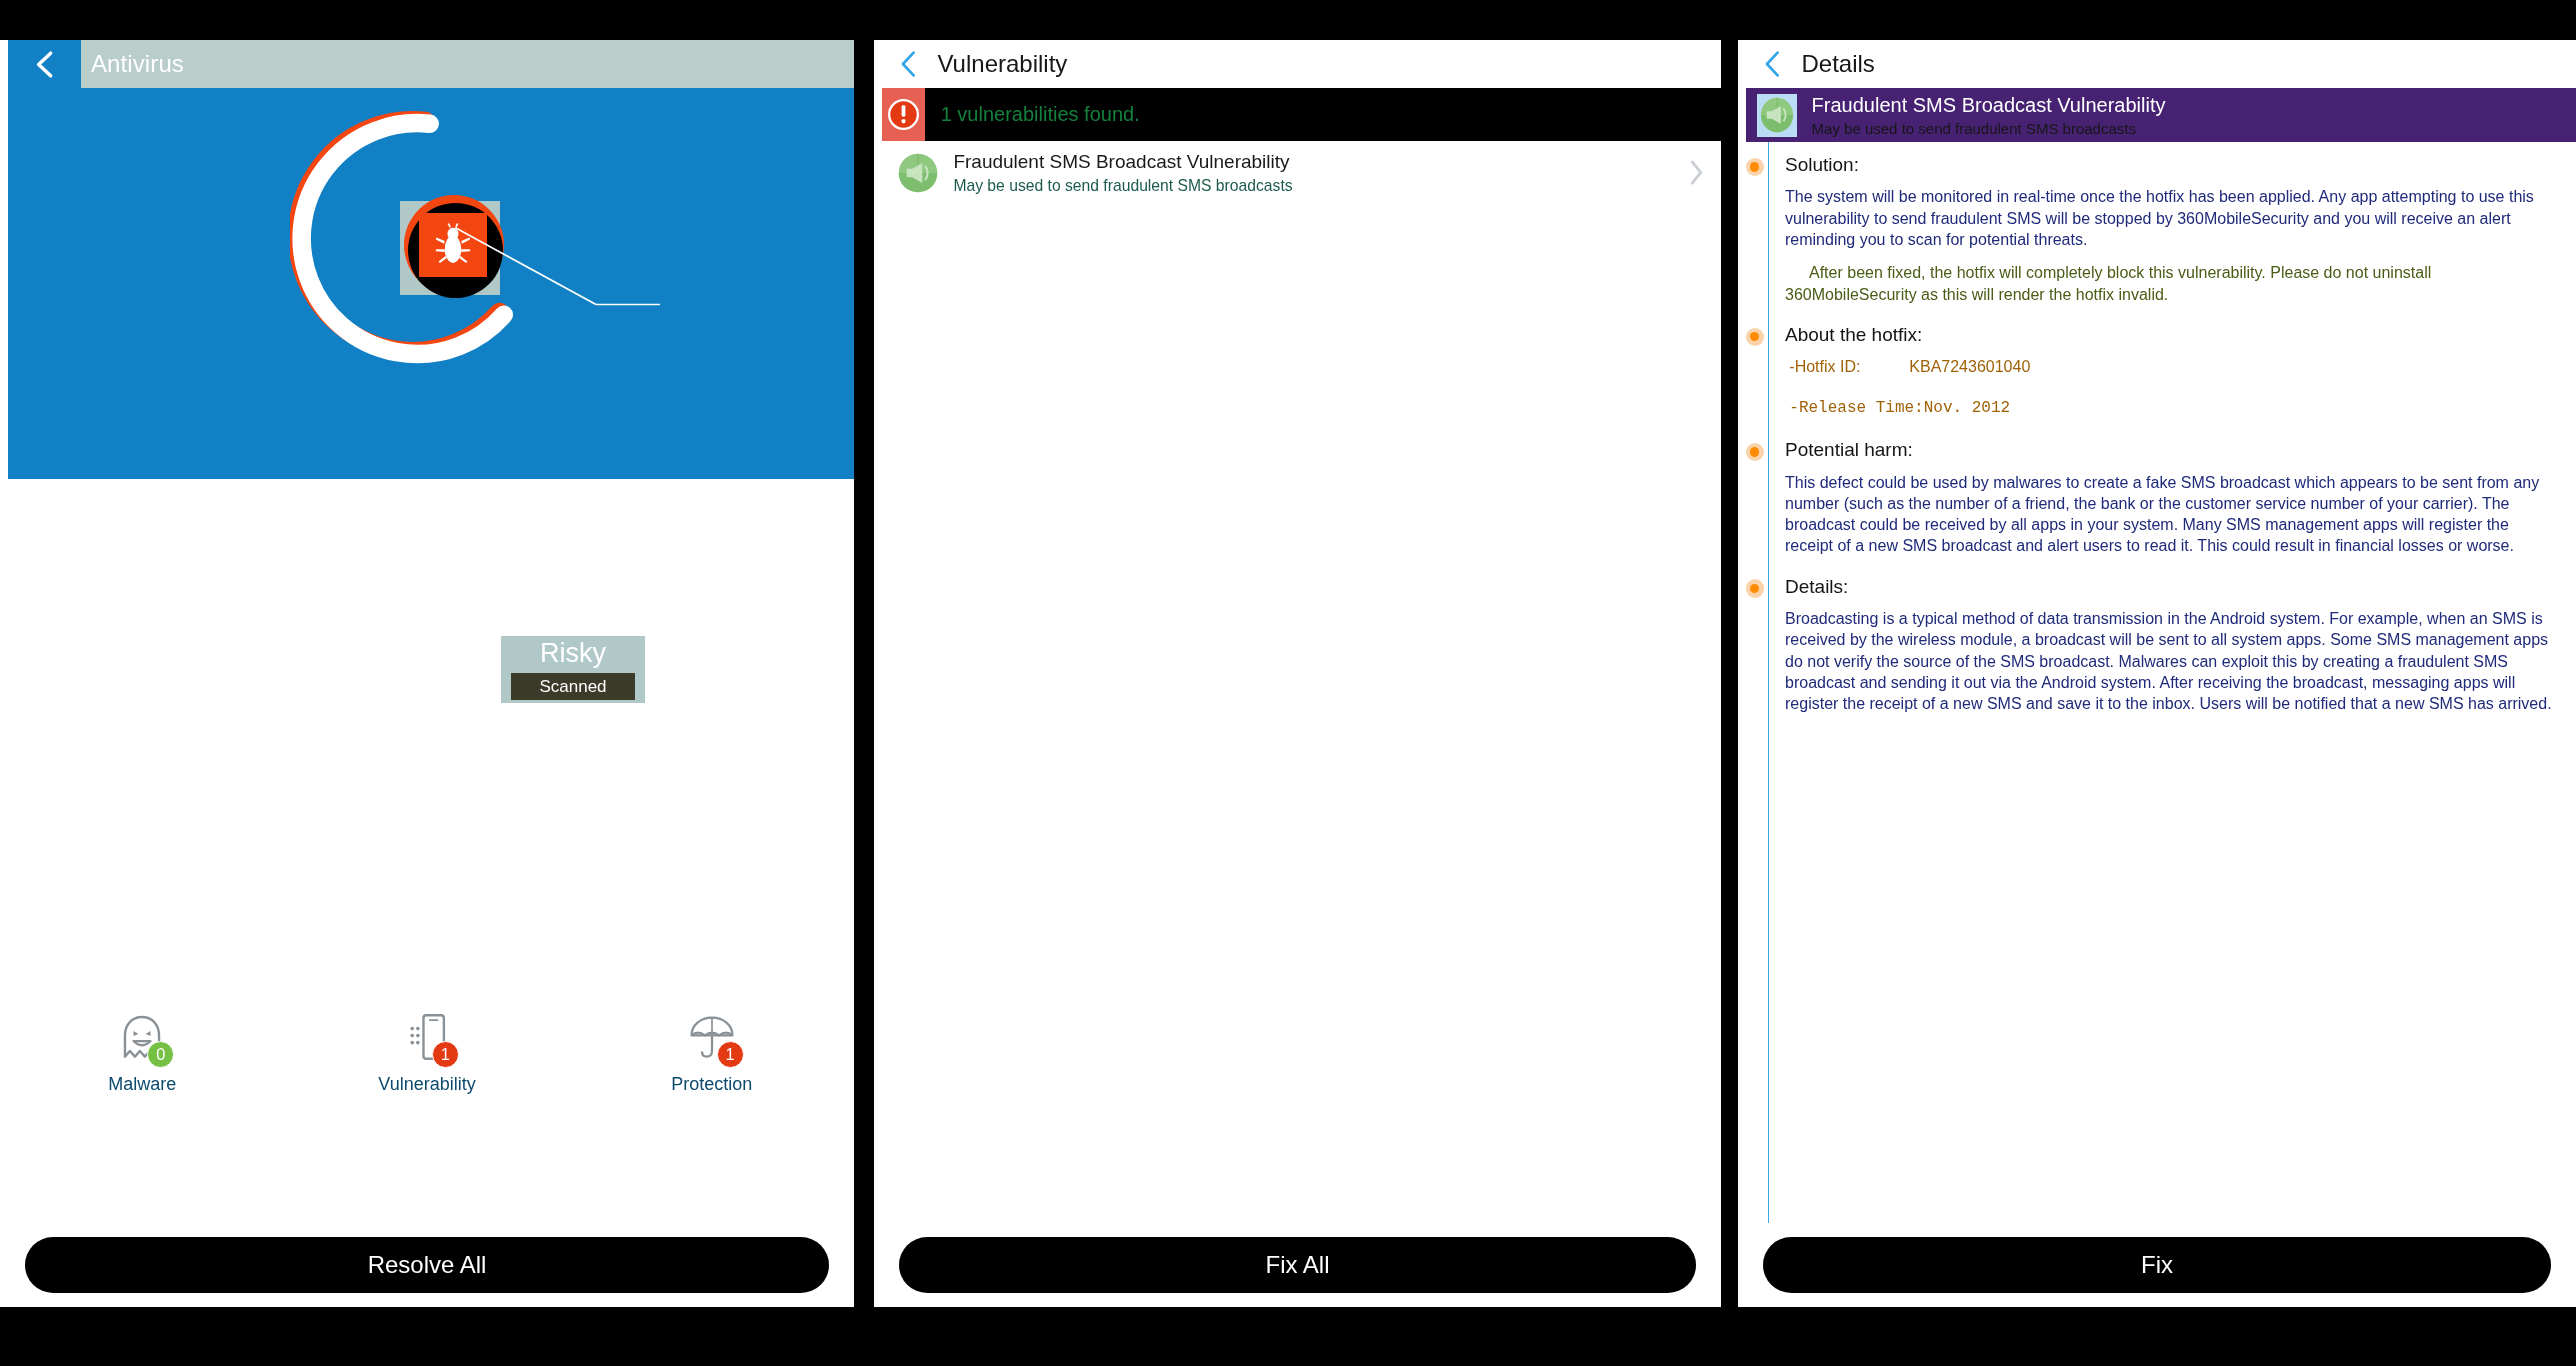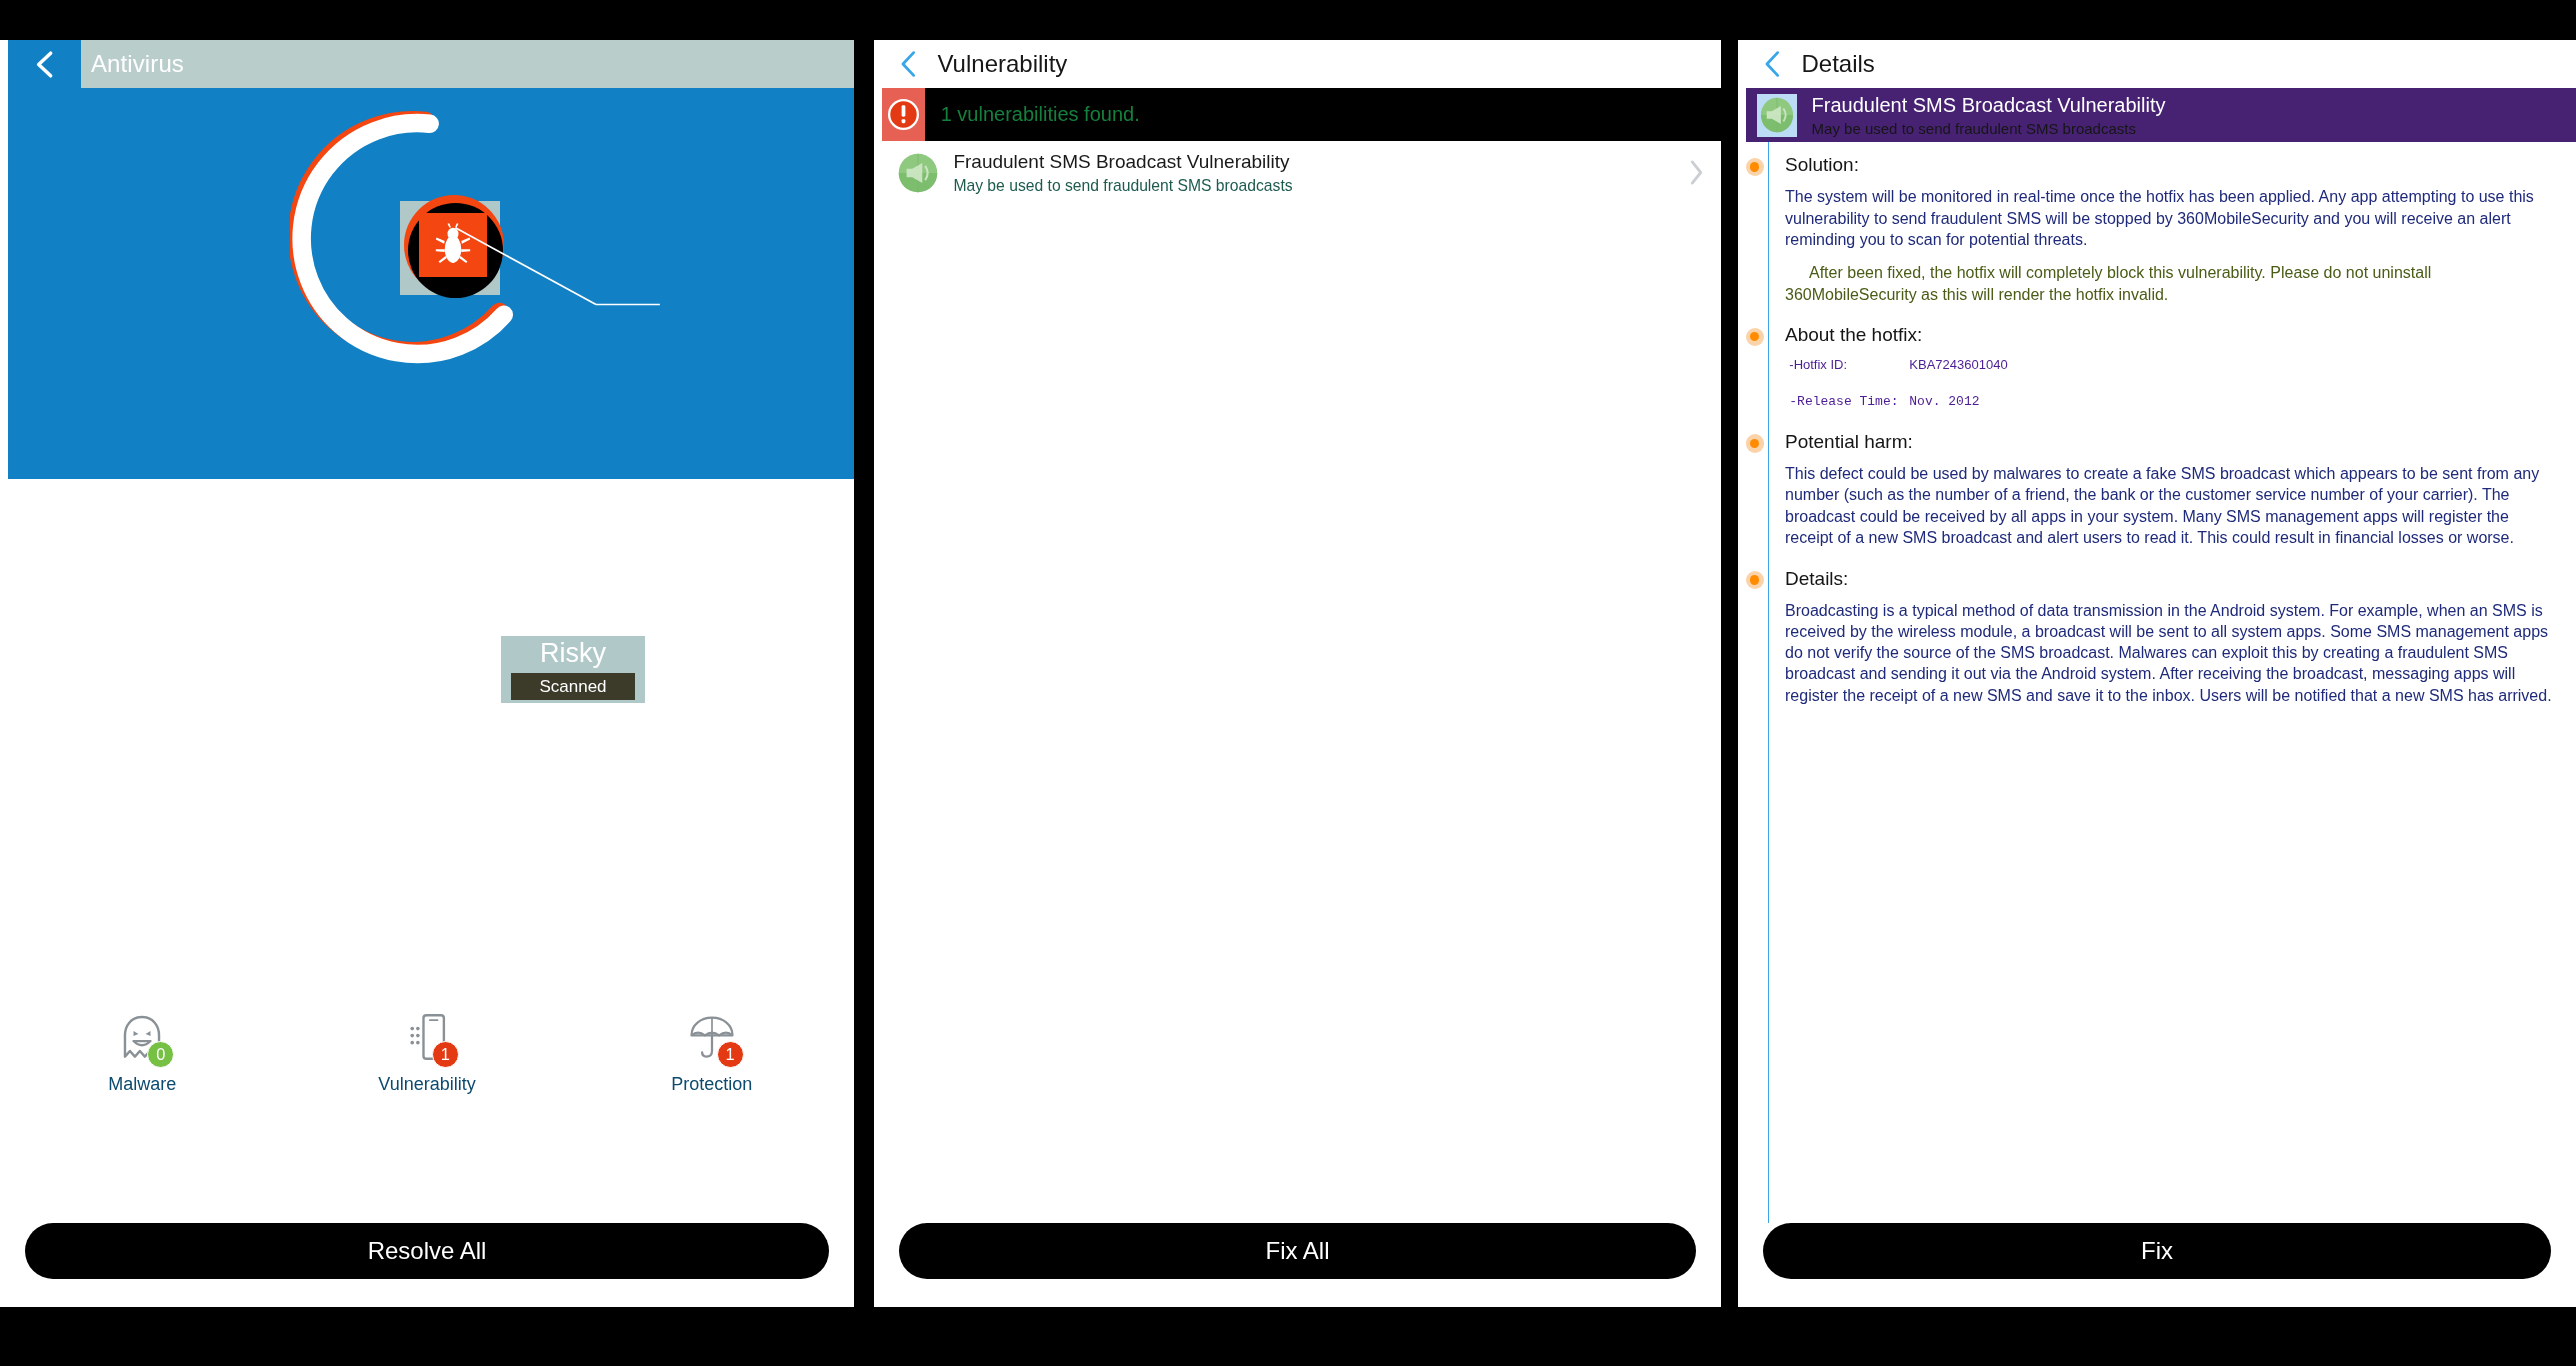--- a/index.html
+++ b/index.html
@@ -167,21 +167,21 @@
     font-size: 18px;
   }
 
   
   .cta-wrap {
     position: absolute;
     left: 0; bottom: 0;
     width: 100%;
     height: 84px;
     background: #ffffff;
-    display: flex; align-items: flex-start; justify-content: center;
+    display: flex; align-items: center; justify-content: center;
   }
   .cta-button {
     width: calc(100% - 50px);
     height: 56px;
     background: #000000;
     border: none;
     border-radius: 30px;
     color: #ffffff;
     font-size: 24px;
     font-family: "Liberation Sans", sans-serif;
@@ -303,22 +303,22 @@
     font-size: 16px;
     line-height: 1.33;
     margin-top: 9.3px;
   }
   .det-para.green {
     color: #4a5c16;
     text-indent: 24px;
     margin-top: 12px;
   }
   .det-kv {
-    color: #4c1d95;
-    font-size: 13px;
+    color: #a16207;
+    font-size: 16px;
     line-height: 1.42;
     margin-top: 8.5px;
     padding-left: 4.3px;
   }
   .det-kv .k { display: inline-block; min-width: 120px; }
   .det-gap { height: 18.5px; }
 
   
   .chev { display: block; }
 </style>

